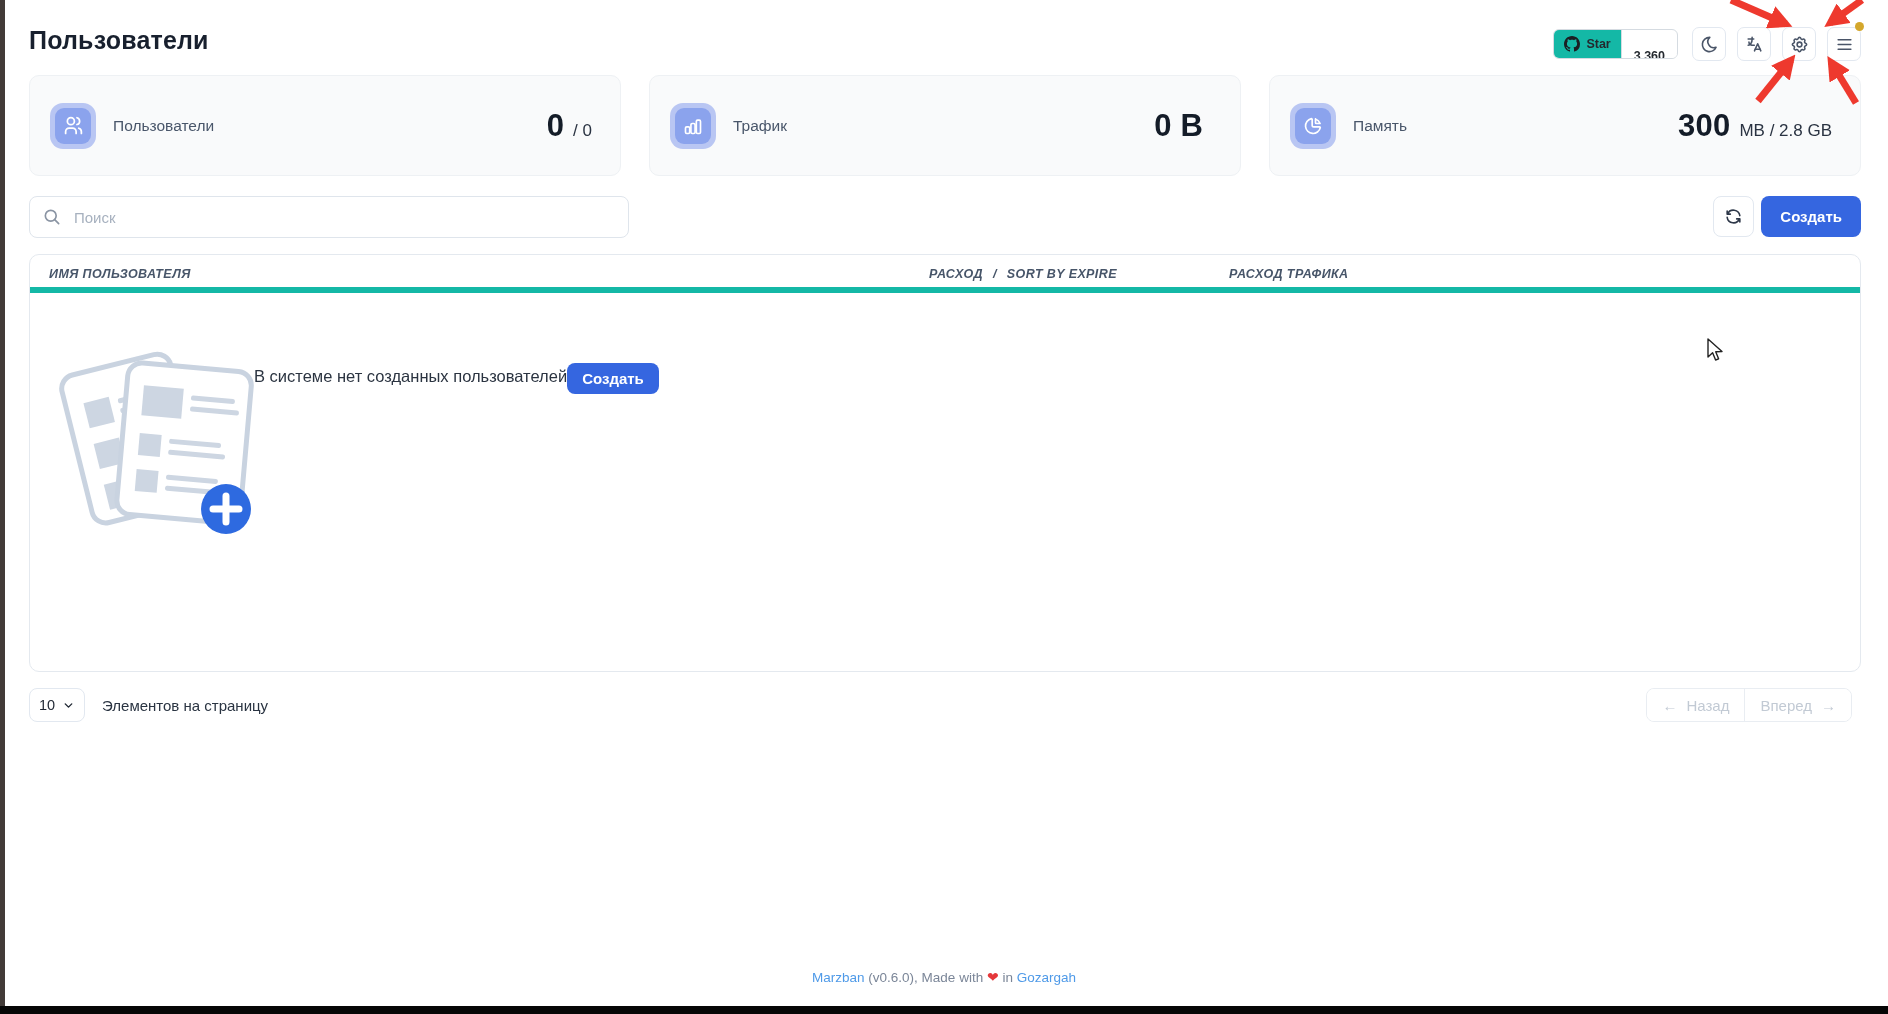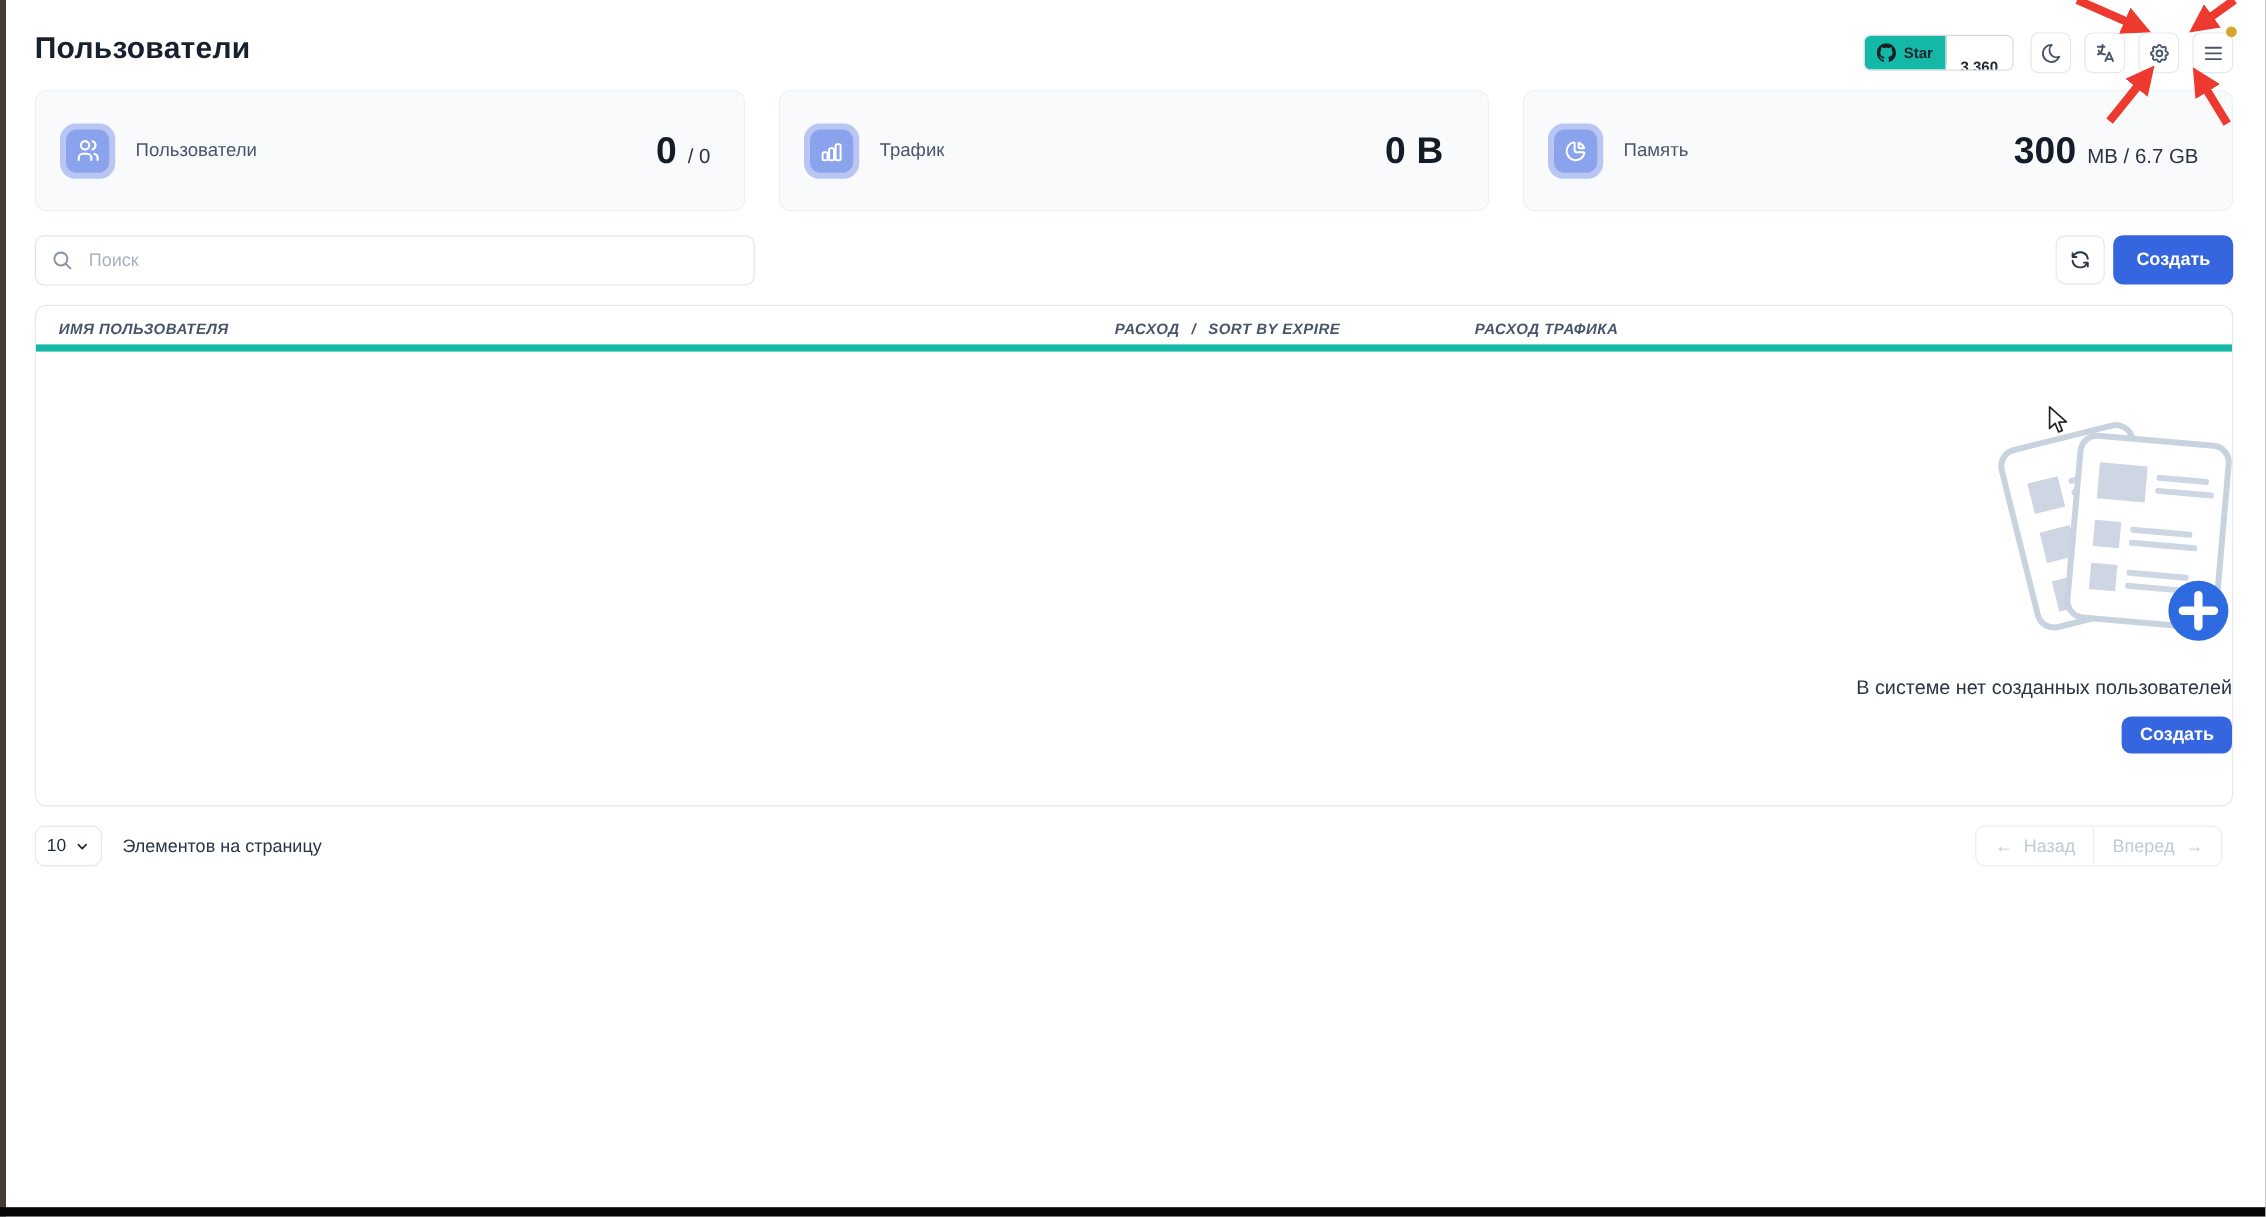--- a/index.html
+++ b/index.html
@@ -44,21 +44,21 @@
   .btn-primary { height:41px; background:#3566e0; color:#fff; border:none; border-radius:8px; font-size:15px; font-weight:700; padding:0 19px; font-family:"Liberation Sans",sans-serif; cursor:pointer; }
 
   
   .table { position:absolute; left:29px; right:27px; top:254px; height:418px; border:1px solid #e4e9ef; border-radius:10px; background:#fff; }
   .thead { position:relative; height:38px; border-bottom:6px solid #14b8a6;font-style:italic; }
   .th { position:absolute; top:12px; font-size:12.5px; font-weight:700; color:#475569; letter-spacing:.4px; white-space:nowrap; cursor:pointer; }
   .th-username { left:19px; }
   .th-status   { left:899px; display:flex; gap:10px; }
   .th-traffic  { left:1199px; }
   .tbody { position:relative; height:378px; }
-  .empty { position:absolute; left:12px; right:0; top:56px; display:flex; flex-direction:column; align-items:flex-end; }
+  .empty { position:absolute; left:12px; right:0; top:56px; display:flex; flex-direction:row; align-items:flex-start; }
   .empty-msg { margin-top:18px; font-size:16.5px; color:#2b3441; }
   .empty-create { margin-top:14px; height:31px; padding:0 15px; font-size:15px; }
 
   
   .pagination { position:absolute; left:29px; right:27px; top:688px; height:36px; }
   .page-size { position:absolute; left:0; top:0; width:56px; height:34px; border:1px solid #e2e8f0; border-radius:8px; background:#fff; display:flex; align-items:center; justify-content:center; gap:7px; font-size:14.5px; color:#1f2733; cursor:pointer; }
   .per-page-label { position:absolute; left:73px; top:9px; font-size:15px; color:#2a3442; }
   .page-nav { position:absolute; right:9px; top:0; display:flex; border:1px solid #e9edf2; border-radius:8px; overflow:hidden; background:#fff; }
   .page-nav-btn { display:flex; align-items:center; gap:9px; height:32px; padding:0 15px; font-size:15px; color:#c2cad4; background:#fff; border:none; font-family:"Liberation Sans",sans-serif; cursor:default; }
   .page-nav-btn.prev { border-right:1px solid #e9edf2; }
@@ -176,21 +176,21 @@
           <div class="stat-icon">
         <svg width="20" height="20" viewBox="0 0 24 24" fill="none" stroke="#fff" stroke-width="2" stroke-linecap="round" stroke-linejoin="round">
               <path d="M10 3.2a9 9 0 1 0 10.8 10.8a1 1 0 0 0 -1 -1h-6.8a2 2 0 0 1 -2 -2v-7a.9 .9 0 0 0 -1 -.8"></path>
               <path d="M15 3.5a9 9 0 0 1 5.5 5.5h-4.5a1 1 0 0 1 -1 -1v-4.5"></path>
             </svg>
       </div>
         </div>
       <span class="stat-label">Память</span>
       <span class="stat-value">
           <span class="big">300</span>
-          <span class="small">MB / 6.7 GB</span>
+          <span class="small">MB / 2.8 GB</span>
         </span>
     </div>
   </div>
 
   <div class="search-wrap">
     <input class="search-input" type="text" placeholder="Поиск" style="">
     <span class="search-glyph">
       <svg width="20" height="20" viewBox="0 0 24 24" fill="none" stroke="#8a94a3" stroke-width="2" stroke-linecap="round">
           <circle cx="10.5" cy="10.5" r="6.5"></circle>
           <path d="M20 20l-4.8 -4.8"></path>
@@ -269,20 +269,28 @@
         <span>←</span>
         <span>Назад</span>
       </button>
       <button class="page-nav-btn">
         <span>Вперед</span>
         <span>→</span>
       </button>
     </div>
   </div>
 
+  <div class="footer">
+    <span class="link">Marzban</span>
+    <span>(v0.6.0),</span>
+    <span>Made with</span>
+    <span class="heart">❤</span>
+    <span>in</span>
+    <span class="link">Gozargah</span>
+  </div>
 
   <svg class="annotations" width="1888" height="130" viewBox="0 0 1888 130">
     <defs>
       <marker id="ah" markerWidth="3.4" markerHeight="3.4" refX="2.4" refY="1.7" orient="auto">
         <path d="M0 0L3.4 1.7L0 3.4Z" fill="#ee392e"></path>
       </marker>
     </defs>
     <line x1="1731" y1="0" x2="1786" y2="24" stroke="#ee392e" stroke-width="7" marker-end="url(#ah)"></line>
     <line x1="1862" y1="0" x2="1830" y2="23" stroke="#ee392e" stroke-width="7" marker-end="url(#ah)"></line>
     <line x1="1758" y1="101" x2="1791" y2="60" stroke="#ee392e" stroke-width="7" marker-end="url(#ah)"></line>

